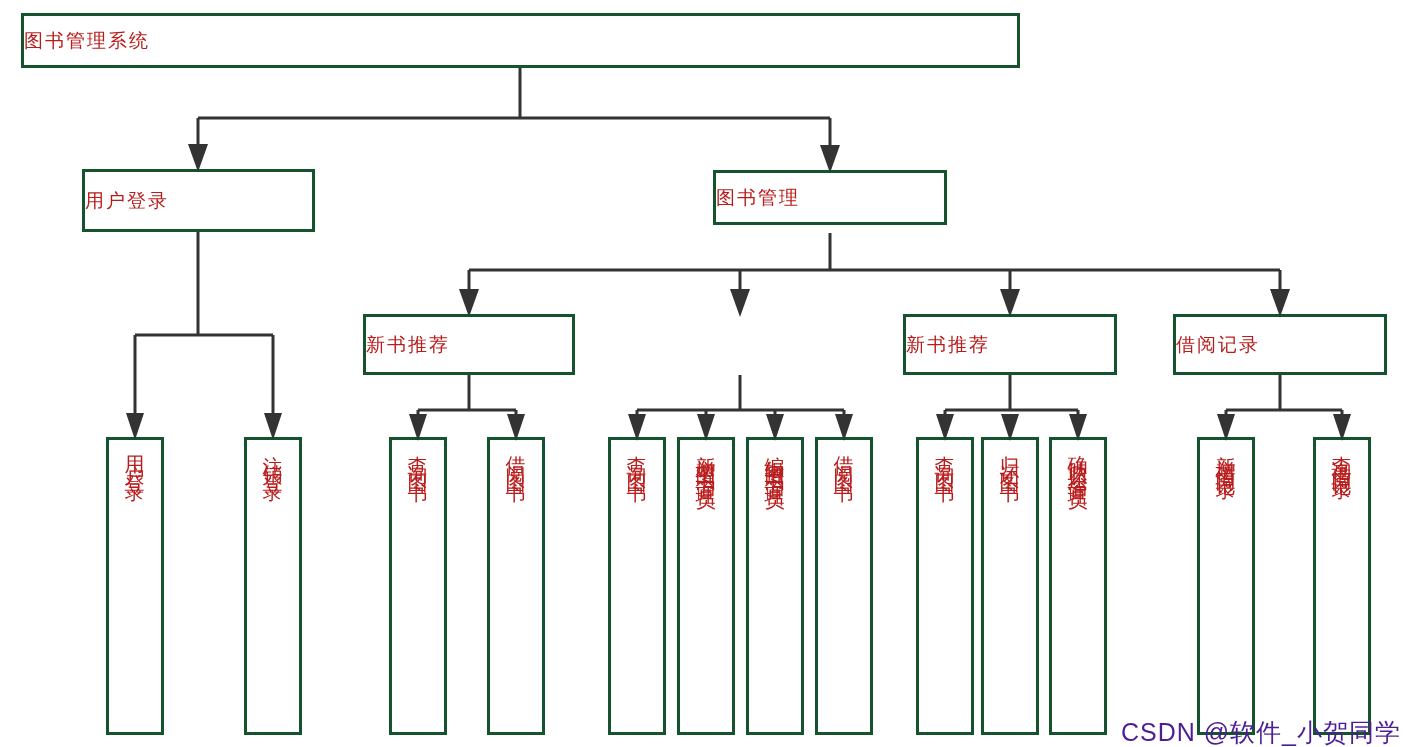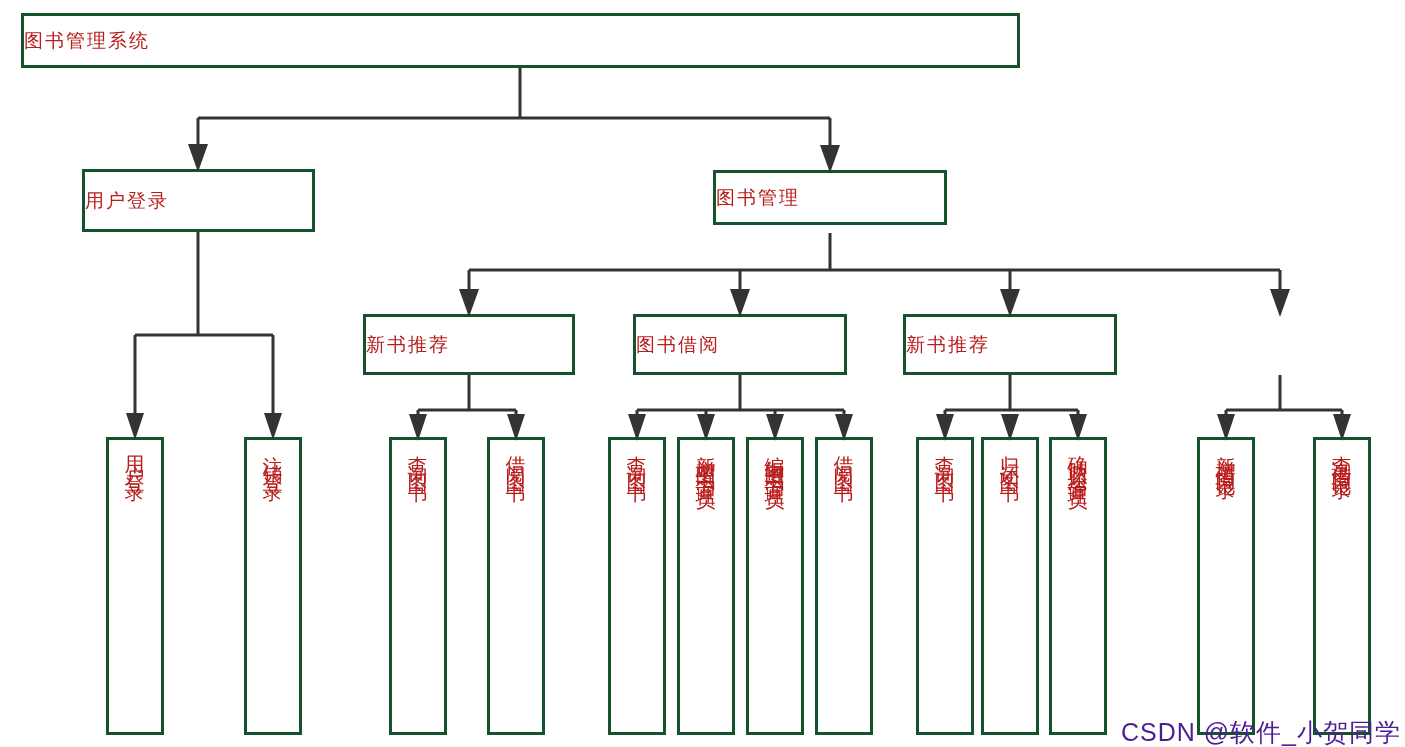--- a/index.html
+++ b/index.html
@@ -165,26 +165,26 @@
   <div class="node h-box lvl2-a">
     <span>用户登录</span>
   </div>
   <div class="node h-box lvl2-b">
     <span>图书管理</span>
   </div>
 
   <div class="node h-box lvl3 lvl3-a">
     <span>新书推荐</span>
   </div>
-  <div class="node h-box lvl3 lvl3-b">
-    <span>图书借阅</span>
-  </div>
   <div class="node h-box lvl3 lvl3-c">
     <span>新书推荐</span>
   </div>
+  <div class="node h-box lvl3 lvl3-d">
+    <span>借阅记录</span>
+  </div>
 
   <div class="node v-box leaf-a1">
     <span>用户登录</span>
   </div>
   <div class="node v-box leaf-a2">
     <span>注销登录</span>
   </div>
 
   <div class="node v-box leaf-b1">
     <span>查询图书</span>

